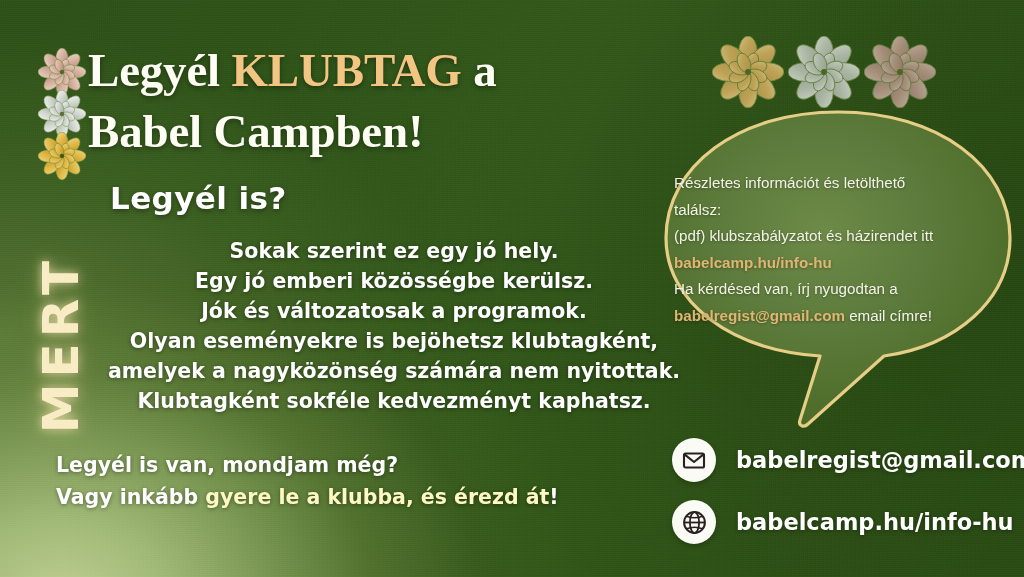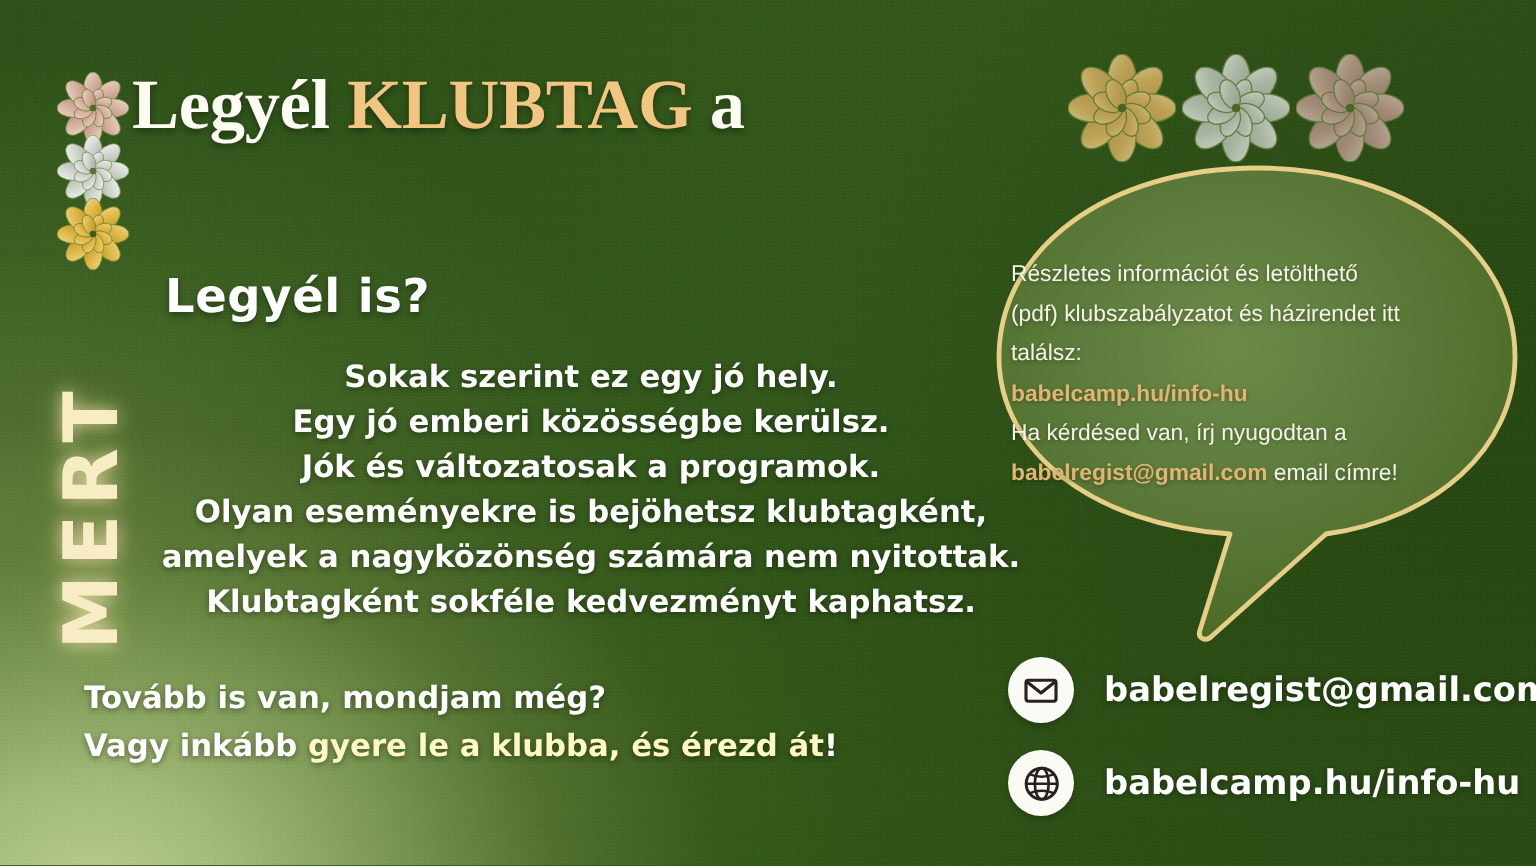--- a/index.html
+++ b/index.html
@@ -291,55 +291,56 @@
   </div>
   <div class="flower" style="left:864px; top:36px;">
     <svg width="72" height="72" viewBox="0 0 100 100">
       <use href="#rosette" fill="url(#gRoseBig)" stroke="#72884a" stroke-width="1.2" opacity="0.78"></use>
       <circle cx="50" cy="50" r="4" fill="#4a6621"></circle>
     </svg>
   </div>
 
   <h1 class="headline">
     <span><span>Legyél </span><span class="gold">KLUBTAG</span><span> a</span></span><br>
+    <span>Babel Campben!</span>
   </h1>
 
   <h2 class="subtitle">Legyél is?</h2>
 
   <div class="mert">MERT</div>
 
   <div class="reasons">
     <div class="line">Sokak szerint ez egy jó hely.</div>
     <div class="line">Egy jó emberi közösségbe kerülsz.</div>
     <div class="line">Jók és változatosak a programok.</div>
     <div class="line">Olyan eseményekre is bejöhetsz klubtagként,</div>
     <div class="line">amelyek a nagyközönség számára nem nyitottak.</div>
     <div class="line">Klubtagként sokféle kedvezményt kaphatsz.</div>
   </div>
 
   <div class="closing">
-    <div>Tovább is van, mondjam még?</div>
+    <div>Legyél is van, mondjam még?</div>
     <div><span>Vagy inkább </span><span class="gold">gyere le a klubba, és érezd át</span><span>!</span></div>
   </div>
 
   <div class="bubble-wrap">
     <svg width="386" height="340" viewBox="0 0 386 340">
       <path d="M 200 8
                C 300 8, 372 62, 372 134
                C 372 196, 318 242, 246 252
                L 170 320
                C 166 324, 160 322, 162 316
                L 182 252
                C 92 246, 28 198, 28 134
                C 28 62, 100 8, 200 8 Z" fill="url(#gBubble)" stroke="#e6ce86" stroke-width="3.2" stroke-linejoin="round"></path>
     </svg>
     <div class="bubble-text">
       <div class="row">Részletes információt és letölthető</div>
+      <div class="row">találsz:</div>
       <div class="row">(pdf) klubszabályzatot és házirendet itt</div>
-      <div class="row">találsz:</div>
       <div class="row link">babelcamp.hu/info-hu</div>
       <div class="row">Ha kérdésed van, írj nyugodtan a</div>
       <div class="row"><span class="link">babelregist@gmail.com</span><span> email címre!</span></div>
     </div>
   </div>
 
   <div class="contacts">
 
     <div class="contact-row">
       <span class="contact-icon">

